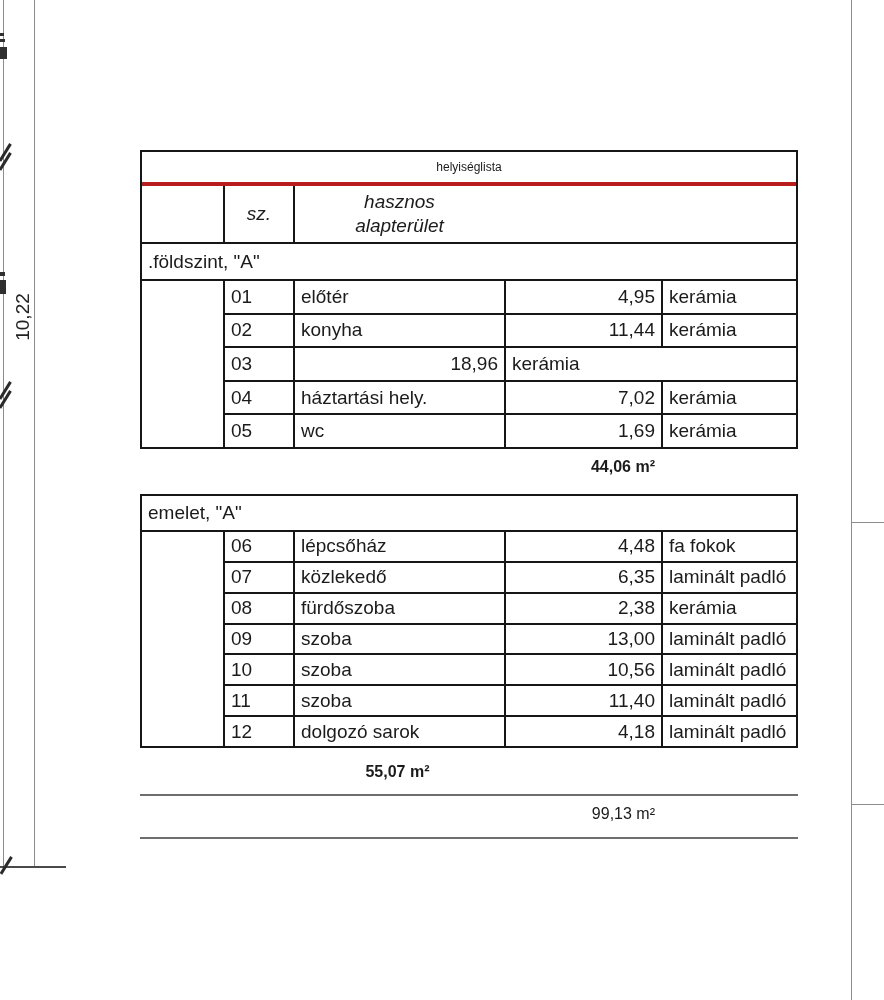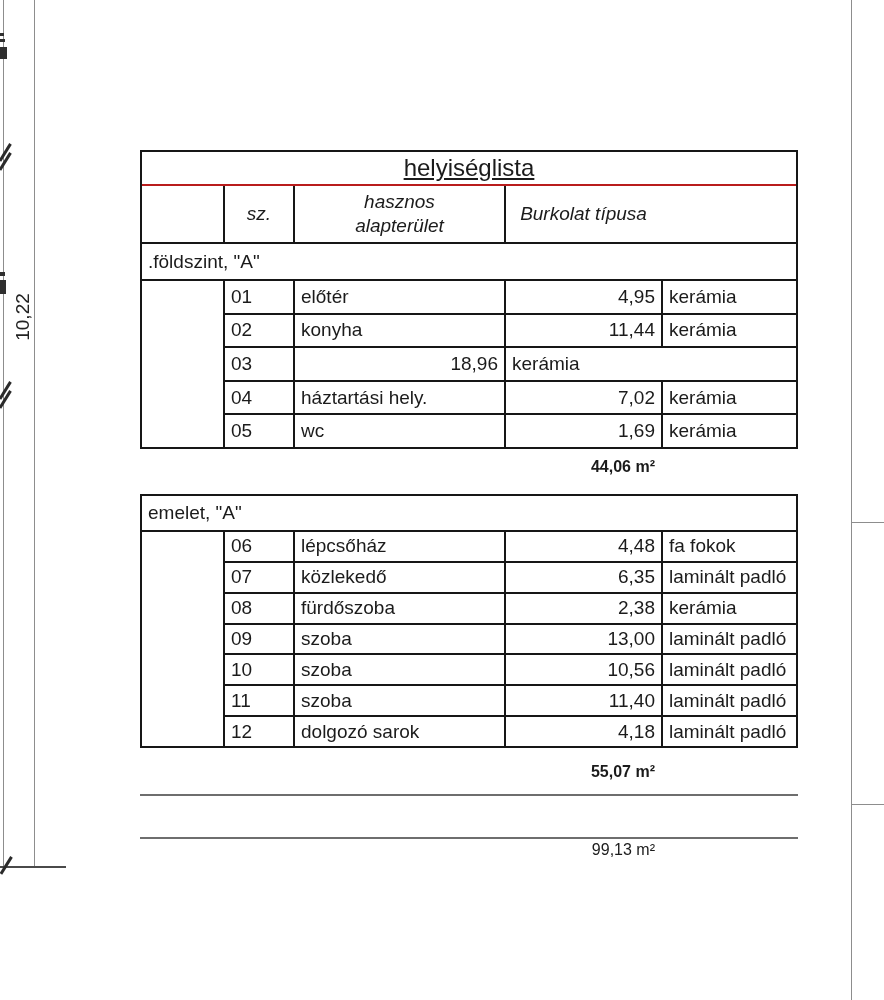--- a/index.html
+++ b/index.html
@@ -26,22 +26,22 @@
   
   .block{
     position:absolute;left:140px;width:658px;background:#fff;
     border:2px solid #161616;display:flex;flex-direction:column;
     font-size:19px;
   }
   #block1{top:150px;height:299px;}
   #block2{top:494px;height:254px;}
 
   .titlerow{
-    height:34px;flex:0 0 34px;border-bottom:2px solid #b91c1c;
-    display:flex;align-items:center;justify-content:center;font-size:24px;text-decoration:underline;
+    height:34px;flex:0 0 34px;border-bottom:4px solid #b91c1c;
+    display:flex;align-items:center;justify-content:center;font-size:12px;
   }
   .headrow{
     flex:0 0 58px;border-bottom:2px solid #161616;
     display:grid;grid-template-columns:81px 70px 211px 157px 1fr;font-style:italic;
   }
   .headrow .hc{
     display:flex;align-items:center;justify-content:center;
     text-align:center;line-height:1.25;border-left:2px solid #161616;
   }
   .headrow .hc.first{border-left:none;}
@@ -58,22 +58,22 @@
   .trow:last-child{border-bottom:none;border-radius:9px;}
   .trow .c{display:flex;align-items:center;padding:0 6px;border-left:2px solid #161616;overflow:hidden;white-space:nowrap;}
   .trow .c.area{justify-content:flex-end;}
 
   
   .totalrow{
     position:absolute;left:140px;width:658px;text-align:right;
     padding-right:143px;font-size:16px;
   }
   #subtotal1{top:452px;height:30px;line-height:30px;font-weight:bold;}
-  #subtotal2{top:756px;height:32px;line-height:32px;font-weight:bold;}
-  #grandtotal{top:833px;height:34px;line-height:34px;font-weight:normal;}
+  #subtotal2{top:756px;height:32px;line-height:32px;font-weight:bold;text-align:center;}
+  #grandtotal{top:797px;height:34px;line-height:34px;font-weight:normal;}
   .fullline{position:absolute;left:140px;width:658px;height:2px;background:#6e6e6e;}
   #total-line-1{top:794px;}
   #total-line-2{top:837px;}
 </style>
 </head>
 <body>
 
 <div class="vline" style="left:3px;top:0;width:1px;height:866px;"></div>
 <div class="vline" style="left:34px;top:0;width:1px;height:866px;"></div>
 <div class="vline" style="left:851px;top:0;width:1px;height:1000px;"></div>
@@ -96,21 +96,20 @@
 <div class="dim-text">10,22</div>
 
 <div class="block" id="block1">
   <div class="titlerow">helyiséglista</div>
   <div class="headrow">
     <div class="hc first"></div>
     <div class="hc">sz.</div>
     <div class="hc">
       <span><span>hasznos</span><br><span>alapterület</span></span>
     </div>
-    <div class="hc">Burkolat típusa</div>
   </div>
   <div class="sectionrow">.földszint,  "A"</div>
   <div class="tbody">
     <div class="blankcol"></div>
     <div class="rows">
         <div class="trow">
           <div class="c num">01</div>
           <div class="c name">előtér</div>
           <div class="c area">4,95</div>
           <div class="c flooring">kerámia</div>

